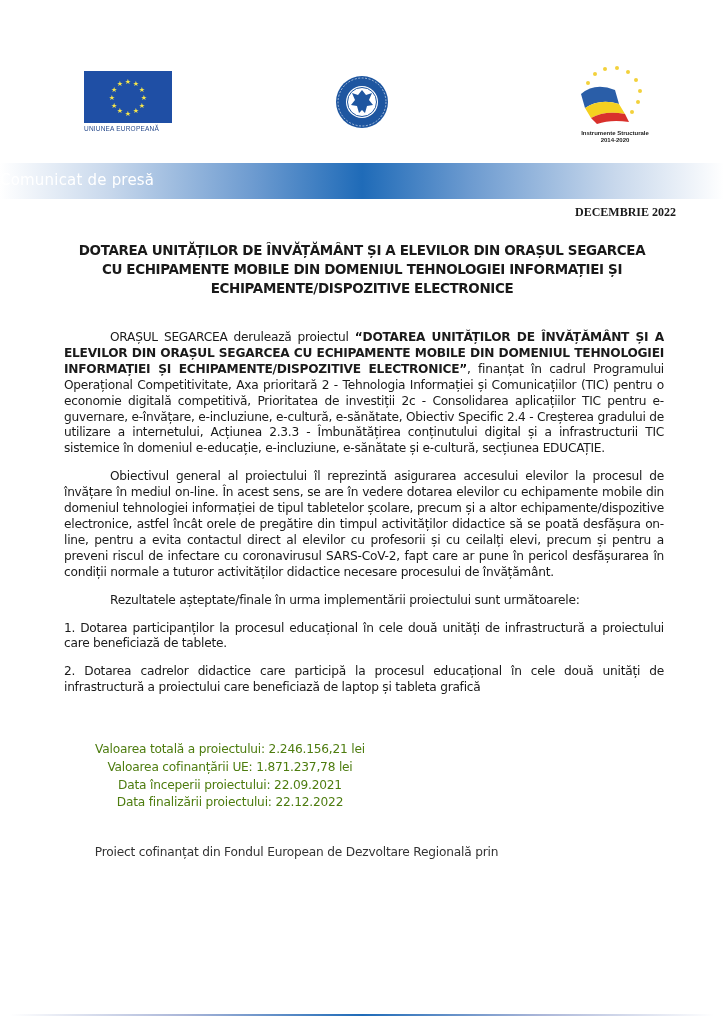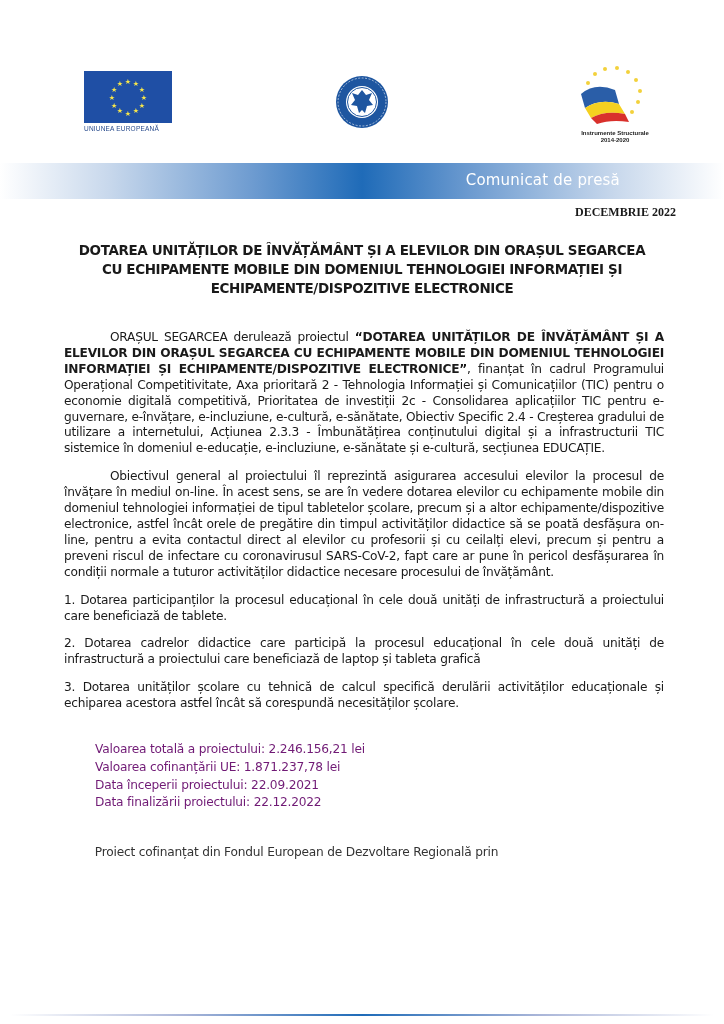--- a/index.html
+++ b/index.html
@@ -9,31 +9,31 @@
   .eu { left: 84px; top: 71px; width: 88px; height: 60px; }
   .eu-flag { width: 88px; height: 52px; background: #1f4fa5; position: relative; }
   .eu-caption { font-size: 6.5px; color: #274a8c; letter-spacing: 0.2px; margin-top: 2px;
                 font-family: "Liberation Sans", sans-serif; }
   .gov { left: 332px; top: 75px; width: 60px; height: 54px; }
   .struct { left: 575px; top: 64px; width: 80px; height: 86px; }
   .struct-caption { font-family: "Liberation Sans", sans-serif; font-size: 6px; font-weight: bold;
                     text-align: center; color: #222; line-height: 7px; }
   .banner { position: absolute; left: 0; top: 163px; width: 724px; height: 36px;
     background: linear-gradient(to right, #ffffff 0%, #c8d8ec 15%, #6d9bd0 35%, #1f6bb8 50%, #6d9bd0 65%, #c8d8ec 85%, #ffffff 100%); }
-  .banner-title { position: absolute; left: 0; width: 620px; top: 171px; text-align: right;
+  .banner-title { position: absolute; left: 0; width: 620px; top: 171px; text-align: left;
     font-family: "DejaVu Sans", sans-serif; font-size: 15px; color: #ffffff; letter-spacing: 0.2px; }
   .date { position: absolute; right: 48px; top: 205px; font-size: 12px; font-weight: bold;
     font-family: Liberation Serif, serif; }
   .heading { position: absolute; left: 48px; top: 241px; width: 628px; text-align: center;
     font-size: 14.5px; font-weight: bold; line-height: 19px; letter-spacing: -0.4px; transform: scaleX(0.93); transform-origin: center top; }
   .body { position: absolute; left: 52px; top: 318px; width: 624px; font-size: 12.2px; line-height: 15.9px;
     text-align: justify; letter-spacing: -0.25px; }
   .body p { margin: 12px; }
   .indent { text-indent: 46px; }
-  .facts { position: absolute; left: 95px; top: 741px; font-size: 12.2px; line-height: 17.8px; color: #701a75; letter-spacing: -0.2px; }
+  .facts { position: absolute; left: 95px; top: 741px; font-size: 12.2px; line-height: 17.8px; color: #4d7c0f; letter-spacing: -0.2px; text-align: center; }
   .footer-note { position: absolute; left: 0; width: 593px; top: 844px; text-align: center;
     font-size: 12.2px; line-height: 17px; color: #333; letter-spacing: -0.2px; }
   .bottom-line { position: absolute; left: 10px; top: 1014px; width: 704px; height: 2px;
     background: linear-gradient(to right, rgba(180,180,200,0) 0%, #a9b5d8 25%, #1e6bb8 50%, #a9b5d8 75%, rgba(180,180,200,0) 100%); }
 </style>
 </head>
 <body>
 
 <div class="logo eu">
   <div class="eu-flag">
@@ -91,23 +91,23 @@
 <div class="banner"></div>
 <div class="banner-title">Comunicat de presă</div>
 
 <div class="date">DECEMBRIE 2022</div>
 
 <div class="heading">DOTAREA UNITĂȚILOR DE ÎNVĂȚĂMÂNT ȘI A ELEVILOR DIN ORAȘUL SEGARCEA CU ECHIPAMENTE MOBILE DIN DOMENIUL TEHNOLOGIEI INFORMAȚIEI ȘI ECHIPAMENTE/DISPOZITIVE ELECTRONICE</div>
 
 <div class="body">
   <p class="indent"><span>ORAȘUL SEGARCEA derulează proiectul </span><b>“DOTAREA UNITĂȚILOR DE ÎNVĂȚĂMÂNT ȘI A ELEVILOR DIN ORAȘUL SEGARCEA CU ECHIPAMENTE MOBILE DIN DOMENIUL TEHNOLOGIEI INFORMAȚIEI ȘI ECHIPAMENTE/DISPOZITIVE ELECTRONICE”</b><span>, finanțat în cadrul Programului Operațional Competitivitate, Axa prioritară 2 - Tehnologia Informației și Comunicațiilor (TIC) pentru o economie digitală competitivă, Prioritatea de investiții 2c - Consolidarea aplicațiilor TIC pentru e-guvernare, e-învățare, e-incluziune, e-cultură, e-sănătate, Obiectiv Specific 2.4 - Creșterea gradului de utilizare a internetului, Acțiunea 2.3.3 - Îmbunătățirea conținutului digital și a infrastructurii TIC sistemice în domeniul e-educație, e-incluziune, e-sănătate și e-cultură, secțiunea EDUCAȚIE.</span></p>
   <p class="indent">Obiectivul general al proiectului îl reprezintă asigurarea accesului elevilor la procesul de învățare în mediul on-line. În acest sens, se are în vedere dotarea elevilor cu echipamente mobile din domeniul tehnologiei informației de tipul tabletelor școlare, precum și a altor echipamente/dispozitive electronice, astfel încât orele de pregătire din timpul activităților didactice să se poată desfășura on-line, pentru a evita contactul direct al elevilor cu profesorii și cu ceilalți elevi, precum și pentru a preveni riscul de infectare cu coronavirusul SARS-CoV-2, fapt care ar pune în pericol desfășurarea în condiții normale a tuturor activităților didactice necesare procesului de învățământ.</p>
+  <p class="indent">Rezultatele așteptate/finale în urma implementării proiectului sunt următoarele:</p>
   <p>1. Dotarea participanților la procesul educațional în cele două unități de infrastructură a proiectului care beneficiază de tablete.</p>
   <p>2. Dotarea cadrelor didactice care participă la procesul educațional în cele două unități de infrastructură a proiectului care beneficiază de laptop și tableta grafică</p>
-  <p>3. Dotarea unităților școlare cu tehnică de calcul specifică derulării activităților educaționale și echiparea acestora astfel încât să corespundă necesităților școlare.</p>
 </div>
 
 <div class="facts">
   <div>Valoarea totală a proiectului: 2.246.156,21 lei</div>
   <div>Valoarea cofinanțării UE: 1.871.237,78 lei</div>
   <div>Data începerii proiectului: 22.09.2021</div>
   <div>Data finalizării proiectului: 22.12.2022</div>
 </div>
 
 <div class="footer-note">

